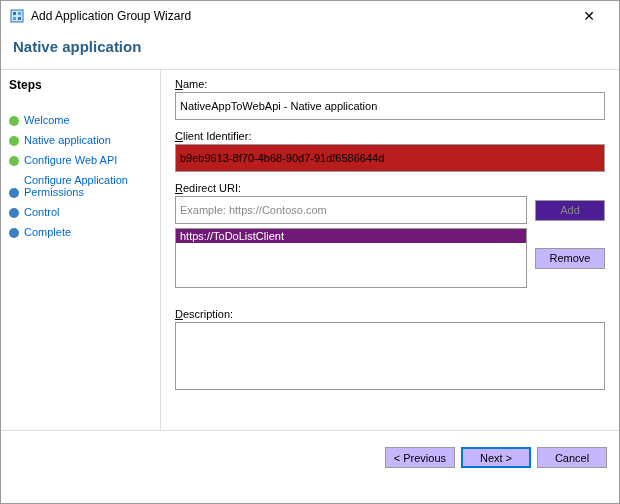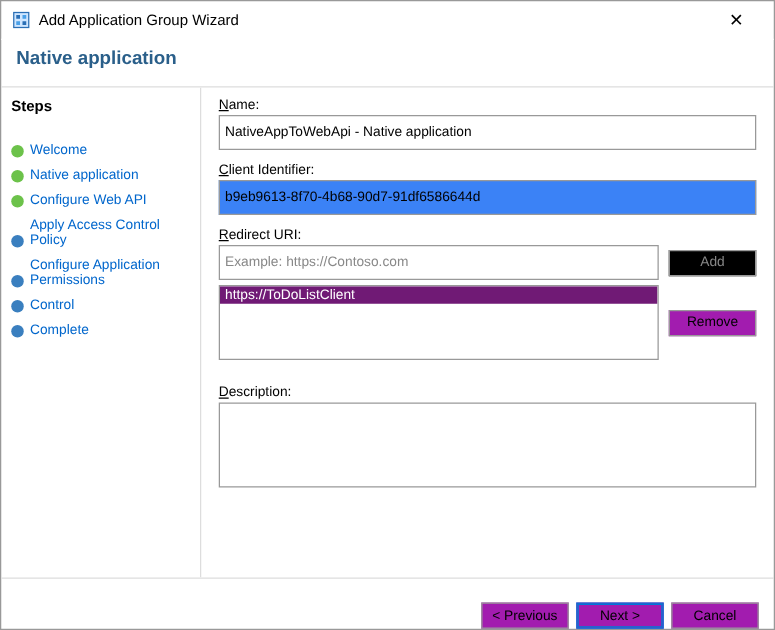--- a/index.html
+++ b/index.html
@@ -17,30 +17,30 @@
   .bullet-done{background:#6cc24a}
   .bullet-current{background:#6cc24a}
   .bullet-todo{background:#3a7fbf}
   .step-link{color:#0066cc}
   .step-current{color:#0066cc}
   .step-normal{color:#0066cc}
   .content{flex:1;padding:8px 14px 0 14px;box-sizing:border-box;display:flex;flex-direction:column}
   .field-label{font-size:11px;margin-bottom:2px}
   .field-label .ul{text-decoration:underline}
   .text-input{width:100%;box-sizing:border-box;border:1px solid #999;height:28px;padding:2px 4px;font-family:inherit;font-size:11px;background:#fff}
-  .text-input.readonly{background:#3b82f6}
-  .btn{min-width:70px;height:21px;border:1px solid #999;background:#a21caf;font-family:inherit;font-size:11px;cursor:pointer;padding:0 8px}
+  .text-input.readonly{background:#b91c1c}
+  .btn{min-width:70px;height:21px;border:1px solid #999;background:#c4b5fd;font-family:inherit;font-size:11px;cursor:pointer;padding:0 8px}
   .btn.primary{border:1px solid #0078d7;outline:1px solid #0078d7;outline-offset:-2px}
-  .btn.disabled{color:#888;background:#000000;cursor:default}
+  .btn.disabled{color:#888;background:#4c1d95;cursor:default}
   .listbox{width:100%;height:60px;border:1px solid #999;background:#fff;box-sizing:border-box;overflow:hidden}
   .list-item{background:#701a75;color:#fff;padding:1px 4px;font-size:11px}
   .textarea{width:100%;height:68px;border:1px solid #999;box-sizing:border-box;resize:none;font-family:inherit;font-size:11px;padding:2px 4px}
   .uri-row{display:flex;gap:8px;align-items:center}
   .uri-row .col-left{flex:1}
-  .footer{height:40px;border-top:1px solid #ddd;display:flex;align-items:flex-end;justify-content:flex-end;gap:6px;padding:0 12px}
+  .footer{height:40px;border-top:1px solid #ddd;display:flex;align-items:flex-start;justify-content:flex-end;gap:6px;padding:16px 12px}
   .spacer-v{height:10px}
   input::placeholder{color:#888;font-style:normal}
   .gap-sm{margin-bottom:10px}
 </style>
 </head>
 <body>
 
 <div class="window">
 
   <div class="titlebar">
@@ -68,24 +68,20 @@
         <span class="step-bullet bullet-done"></span>
         <span class="step-link">Welcome</span>
       </div>
       <div class="step">
         <span class="step-bullet bullet-current"></span>
         <span class="step-current">Native application</span>
       </div>
       <div class="step">
         <span class="step-bullet bullet-done"></span>
         <span class="step-link">Configure Web API</span>
-      </div>
-      <div class="step">
-        <span class="step-bullet bullet-todo"></span>
-        <span class="step-normal">Apply Access Control Policy</span>
       </div>
       <div class="step">
         <span class="step-bullet bullet-todo"></span>
         <span class="step-normal">Configure Application Permissions</span>
       </div>
       <div class="step">
         <span class="step-bullet bullet-todo"></span>
         <span class="step-normal">Control</span>
       </div>
       <div class="step">

